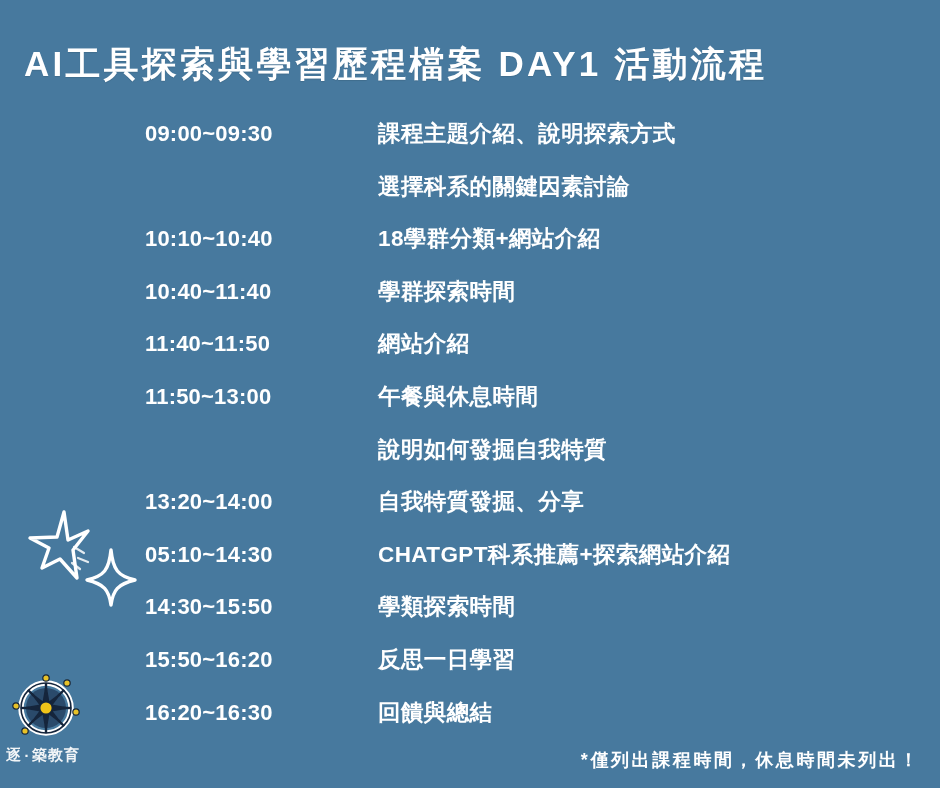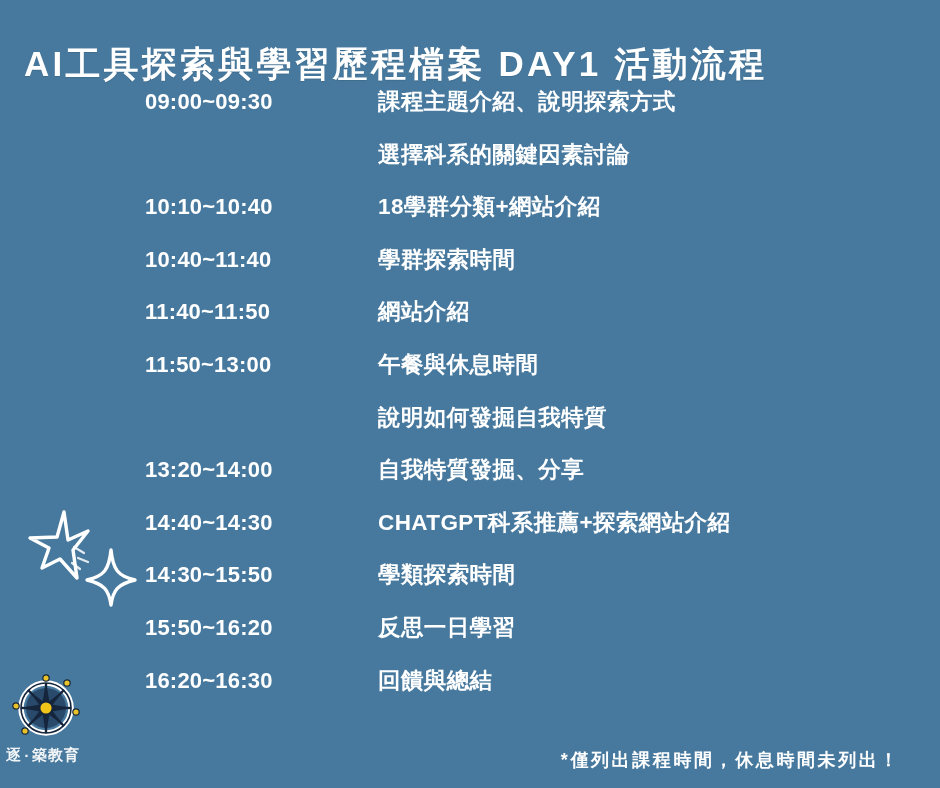--- a/index.html
+++ b/index.html
@@ -38,21 +38,21 @@
     white-space: nowrap;
     color: #ffffff;
     text-shadow: 0 1px 1px rgba(0,0,0,0.10);
     margin-top: 16px;
   }
 
   
   #schedule {
     position: absolute;
     left: 0;
-    top: 76px;
+    top: 108px;
     width: 791px;
   }
   .srow {
     position: relative;
     height: 52.6px;
     display: flex;
     align-items: center;
   }
   .stime {
     position: absolute;
@@ -75,21 +75,21 @@
     font-size: 22.5px;
     font-weight: bold;
     letter-spacing: 0.4px;
     white-space: nowrap;
     color: #ffffff;
   }
 
   
   #footnote {
     position: absolute;
-    right: 40px;
+    right: 20px;
     bottom: 16px;
     font-size: 18px;
     font-weight: bold;
     letter-spacing: 2.6px;
     white-space: nowrap;
     color: #ffffff;
   }
 
   
   #sparkles {
@@ -170,21 +170,21 @@
     <div class="srow">
       <div class="sdesc">說明如何發掘自我特質</div>
     </div>
 
     <div class="srow">
       <div class="stime">13:20~14:00</div>
       <div class="sdesc">自我特質發掘、分享</div>
     </div>
 
     <div class="srow">
-      <div class="stime">14:40~14:30</div>
+      <div class="stime">05:10~14:30</div>
       <div class="sdesc">CHATGPT科系推薦+探索網站介紹</div>
     </div>
 
     <div class="srow">
       <div class="stime">14:30~15:50</div>
       <div class="sdesc">學類探索時間</div>
     </div>
 
     <div class="srow">
       <div class="stime">15:50~16:20</div>

